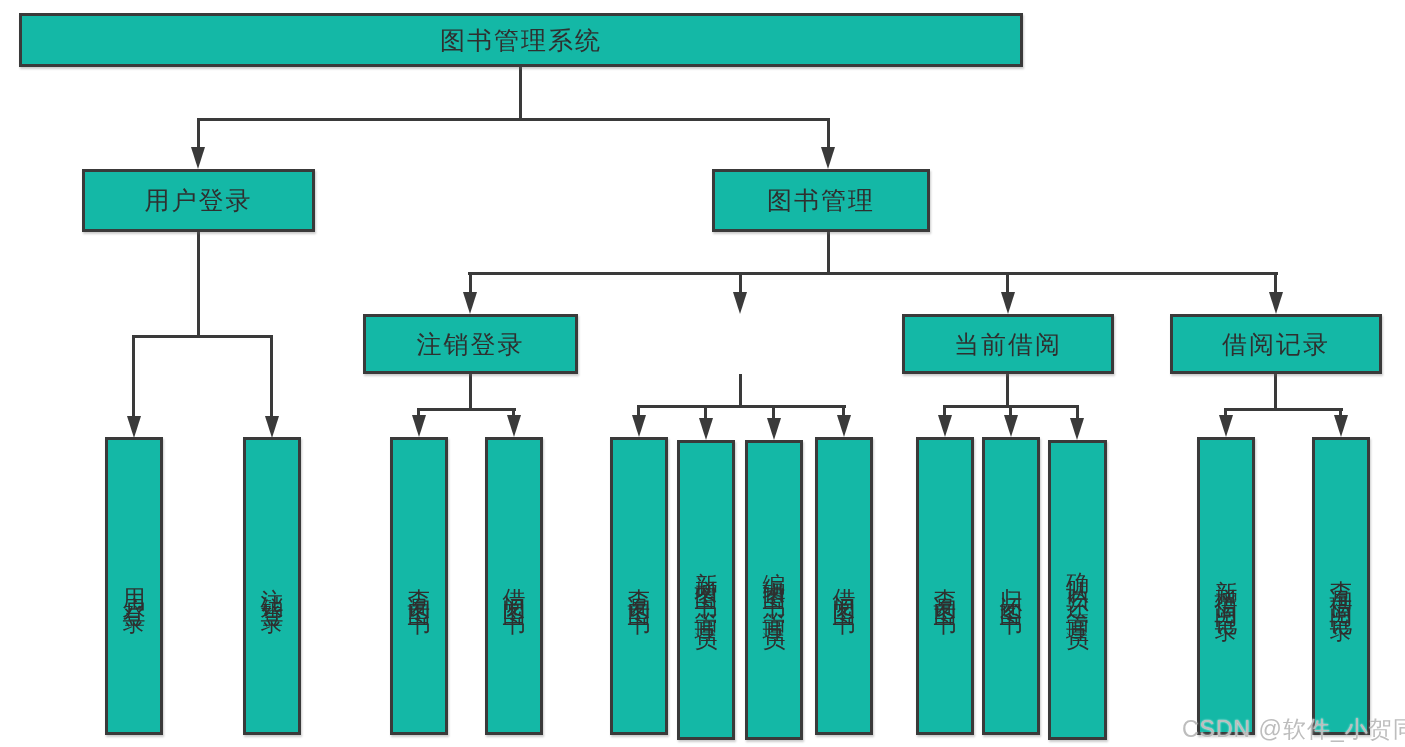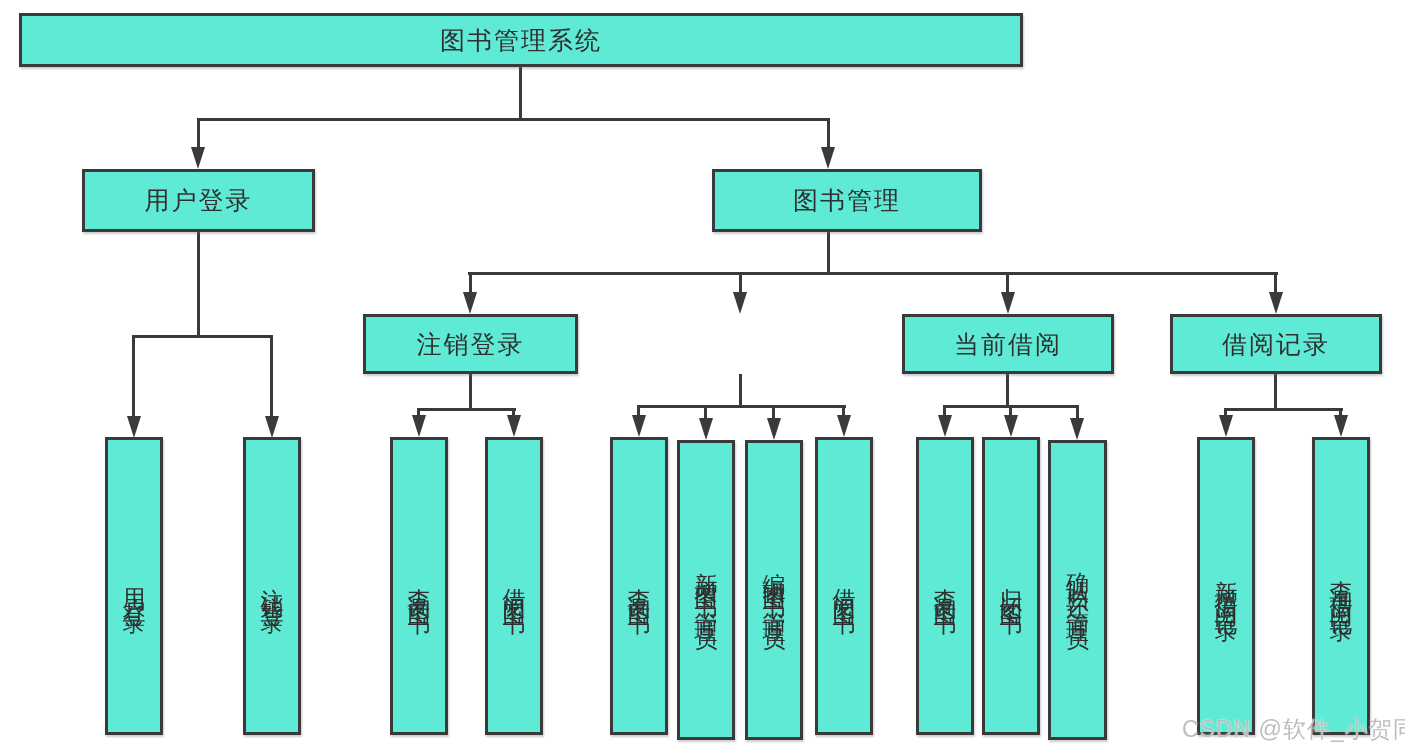--- a/index.html
+++ b/index.html
@@ -1,39 +1,39 @@
 <!DOCTYPE html>
 <html><head>
 <meta charset="utf-8">
 <style>
   html,body{margin:0;padding:0;background:#fff;}
   #canvas{position:relative;width:1405px;height:747px;background:#ffffff;overflow:hidden;
           font-family:"Liberation Sans","DejaVu Sans",sans-serif;color:#2f2f2f;}
-  .box{position:absolute;background:#5eead4;border:3px solid #3a3a3a;box-sizing:border-box;
+  .box{position:absolute;background:#14b8a6;border:3px solid #3a3a3a;box-sizing:border-box;
        display:flex;align-items:center;justify-content:center;
        box-shadow:1px 2px 2px rgba(110,110,110,.35);z-index:2;}
   .box.h{font-size:25px;letter-spacing:2px;}
   .box.v{writing-mode:vertical-rl;text-orientation:mixed;font-size:23px;letter-spacing:8px;
          line-height:1;text-align:center;}
   .vl{position:absolute;width:3px;background:#3a3a3a;z-index:1;}
   .hl{position:absolute;height:3px;background:#3a3a3a;z-index:1;}
   .ar{position:absolute;width:0;height:0;border-left:7px solid transparent;
       border-right:7px solid transparent;border-top:22px solid #3a3a3a;z-index:1;}
   .wm{position:absolute;left:1182px;top:714px;font-size:23px;letter-spacing:1px;
       color:#bdbdbd;text-shadow:0 0 2px #fff;z-index:5;white-space:nowrap;}
 </style>
 </head>
 <body>
 
 <div id="canvas">
 
   <div class="box h" style="left:19px;top:13px;width:1004px;height:54px">图书管理系统</div>
 
   <div class="box h" style="left:82px;top:169px;width:233px;height:63px">用户登录</div>
-  <div class="box h" style="left:712px;top:169px;width:270px;height:63px">图书管理</div>
+  <div class="box h" style="left:712px;top:169px;width:218px;height:63px">图书管理</div>
 
   <div class="box h" style="left:363px;top:314px;width:215px;height:60px">注销登录</div>
   <div class="box h" style="left:902px;top:314px;width:212px;height:60px">当前借阅</div>
   <div class="box h" style="left:1170px;top:314px;width:212px;height:60px">借阅记录</div>
 
   <div class="box v" style="left:105px;top:437px;width:58px;height:298px">用户登录</div>
   <div class="box v" style="left:243px;top:437px;width:58px;height:298px">注销登录</div>
 
   <div class="box v" style="left:390px;top:437px;width:58px;height:298px">查询图书</div>
   <div class="box v" style="left:485px;top:437px;width:58px;height:298px">借阅图书</div>

